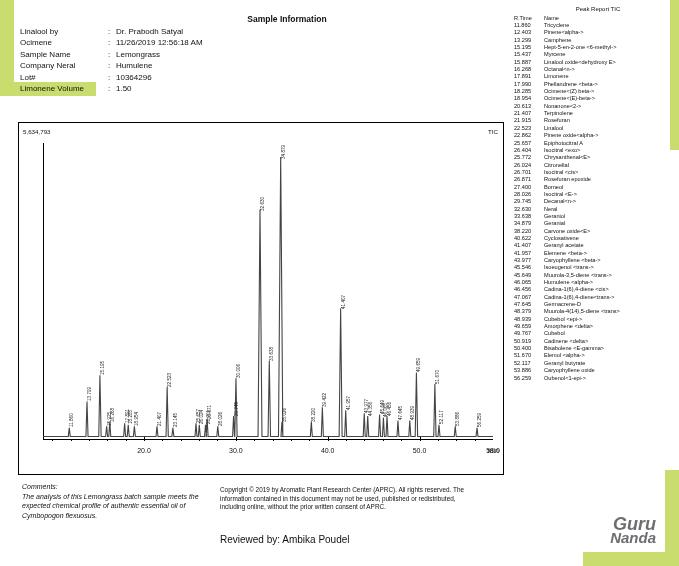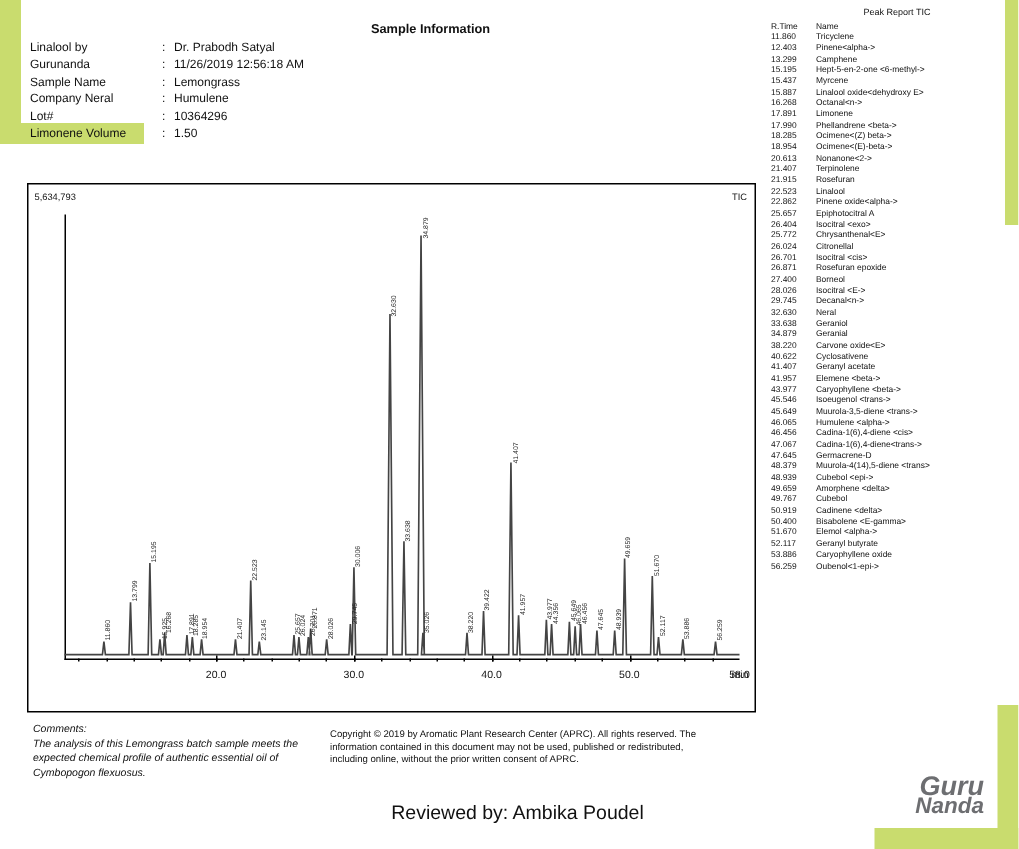--- a/index.html
+++ b/index.html
@@ -58,21 +58,21 @@
   .xunit{position:absolute;right:-6px;bottom:-14px;font-size:7px;}
   svg.trace{position:absolute;left:0;top:0;width:100%;height:100%;overflow:visible;}
   .plab{position:absolute;font-size:4.6px;color:#222;white-space:nowrap;
         transform-origin:0 0;transform:rotate(-90deg);}
 
   
   .comments{position:absolute;left:8px;top:482px;width:195px;font-size:7px;line-height:9.5px;}
   .comments .c-title{font-style:italic;}
   .comments .c-body{font-style:italic;}
   .copyright{position:absolute;left:206px;top:486px;width:250px;font-size:6.4px;line-height:8.6px;color:#111;}
-  .reviewed{position:absolute;left:206px;top:534px;width:250px;font-size:13px;text-align:center;}
+  .reviewed{position:absolute;left:206px;top:534px;width:250px;font-size:10px;}
 
   .gn{position:absolute;right:14px;bottom:22px;text-align:right;line-height:13px;}
   .gn .g1{font-size:18px;font-style:italic;font-weight:bold;color:#6d6e71;}
   .gn .g2{font-size:15px;font-style:italic;font-weight:bold;color:#6d6e71;}
 </style>
 </head>
 <body>
 
 <div class="corner-tl"></div>
 <div class="corner-tl2"></div>
@@ -84,21 +84,21 @@
 
   <div class="sample-info-title">Sample Information</div>
 
   <div class="meta">
     <div class="meta-row">
       <span class="meta-label">Linalool by</span>
       <span class="meta-colon">:</span>
       <span class="meta-val">Dr. Prabodh Satyal</span>
     </div>
     <div class="meta-row">
-      <span class="meta-label">Gurunanda</span>
+      <span class="meta-label">Ocimene</span>
       <span class="meta-colon">:</span>
       <span class="meta-val">11/26/2019 12:56:18 AM</span>
     </div>
     <div class="meta-row">
       <span class="meta-label">Sample Name</span>
       <span class="meta-colon">:</span>
       <span class="meta-val">Lemongrass</span>
     </div>
     <div class="meta-row">
       <span class="meta-label">Company Neral</span>

